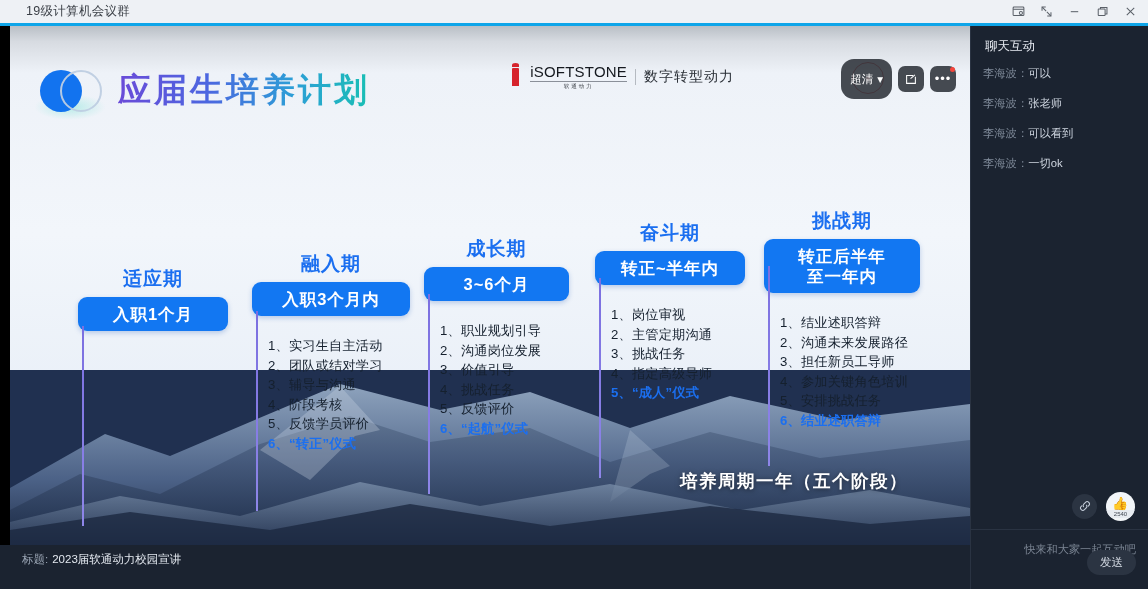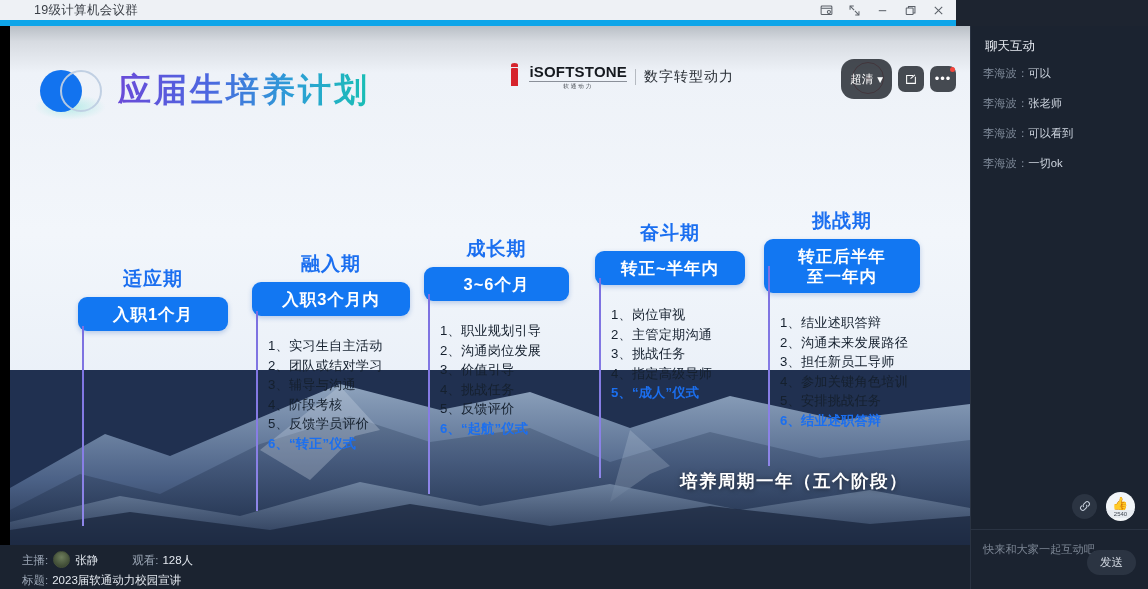--- a/index.html
+++ b/index.html
@@ -6,24 +6,24 @@
   html, body {
     width: 1148px; height: 589px;
     overflow: hidden;
     font-family: "Liberation Sans", "DejaVu Sans", sans-serif;
     background: #1d2430;
   }
   #app { position: relative; width: 1148px; height: 589px; }
 
   
   .titlebar {
-    position: absolute; left: 0; top: 0; width: 956px; height: 26px;
+    position: absolute; left: 0; top: 0; width: 1148px; height: 26px;
     background: #eef1f5;
-    border-bottom: 6px solid #0ea5e9;
-    display: flex; align-items: center; padding-left: 8px;
+    border-bottom: 3px solid #0ea5e9;
+    display: flex; align-items: center;
   }
   .titlebar-title {
     margin-left: 26px; font-size: 12.5px; color: #3a3f46; letter-spacing: .3px;
     white-space: nowrap;
   }
   .titlebar-spacer { flex: 1; }
   .tb-btn {
     width: 28px; height: 26px; display: flex; align-items: center; justify-content: center;
     color: #5a6068;
   }
@@ -117,21 +117,21 @@
   .brand-mark { display: flex; align-items: flex-end; }
   .brand-i {
     width: 7px; height: 18px; background: #d6232c; border-radius: 1px 1px 0 0; margin-right: 3px;
     position: relative;
   }
   .brand-i:after {
     content:""; position:absolute; left:0; top:-5px; width:7px; height:4px; background:#d6232c;
     border-radius: 50% 50% 0 0;
   }
   .brand-name {
-    font-size: 15px; font-weight: bold; color: #15191f; letter-spacing: .2px; line-height: 15px;
+    font-size: 15px; font-weight: normal; color: #15191f; letter-spacing: .2px; line-height: 15px;
   }
   .brand-sub {
     font-size: 5.5px; color: #3a3f46; letter-spacing: 2px; text-align: center;
     border-top: 1px solid #8b9099; margin-top: 2px; padding-top: 1px;
   }
   .brand-div { width: 1px; height: 16px; background: #b5bac1; }
   .brand-tag { font-size: 14px; font-weight: normal; color: #2a2f36; letter-spacing: 1px; }
 
   
   .seal {
@@ -204,21 +204,21 @@
     display: flex; flex-direction: column; align-items: center; justify-content: center;
     position: relative; overflow: hidden;
   }
   .like-badge .thumb { font-size: 13px; line-height: 12px; color: #f08a25; margin-top: 3px; }
   .like-count {
     font-size: 6px; color: #444b55; background: rgba(230,234,240,.9);
     width: 100%; text-align: center; line-height: 8px;
   }
   .chat-input-row {
     height: 60px; border-top: 1px solid #2a3342; background: #1b2330;
-    padding: 12px 12px 0 12px; position: relative;
+    padding: 12px 12px 0 12px; position: relative; text-align: right;
   }
   .chat-placeholder { font-size: 11.2px; color: #7b8593; white-space: nowrap; }
   .send-btn {
     position: absolute; right: 12px; bottom: 14px;
     background: #2b3442; color: #d7dde6; font-size: 11.5px;
     border-radius: 13px; padding: 5px 13px;
   }
 </style>
 </head>
 <body>
@@ -402,28 +402,20 @@
       </div>
       <div class="icon-btn square">
         <span style="font-size:13px;letter-spacing:1px;line-height:10px;">•••</span>
         <span class="dot-badge"></span>
       </div>
     </div>
   </div>
 
   <div class="infobar">
     <div class="infobar-row">
-      <span class="infobar-label">主播:</span>
-      <span class="avatar"></span>
-      <span class="infobar-name">张静</span>
-      <span class="infobar-gap"></span>
-      <span class="infobar-label">观看:</span>
-      <span class="infobar-name" style="margin-left:4px;">128人</span>
-    </div>
-    <div class="infobar-row">
       <span class="infobar-label">标题:</span>
       <span class="infobar-name" style="margin-left:4px;">2023届软通动力校园宣讲</span>
     </div>
   </div>
 
   <div class="chat">
     <div class="chat-header">聊天互动</div>
 
     <div class="chat-body">
       <div class="chat-msg">

